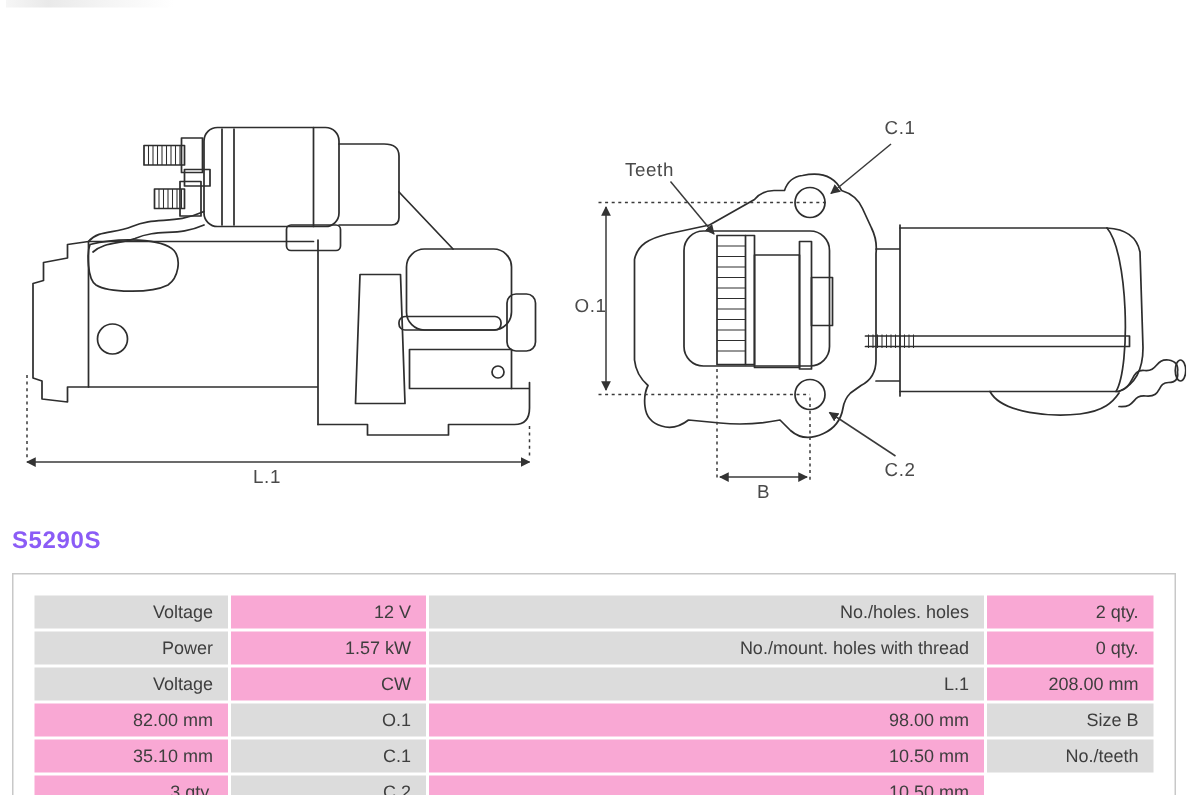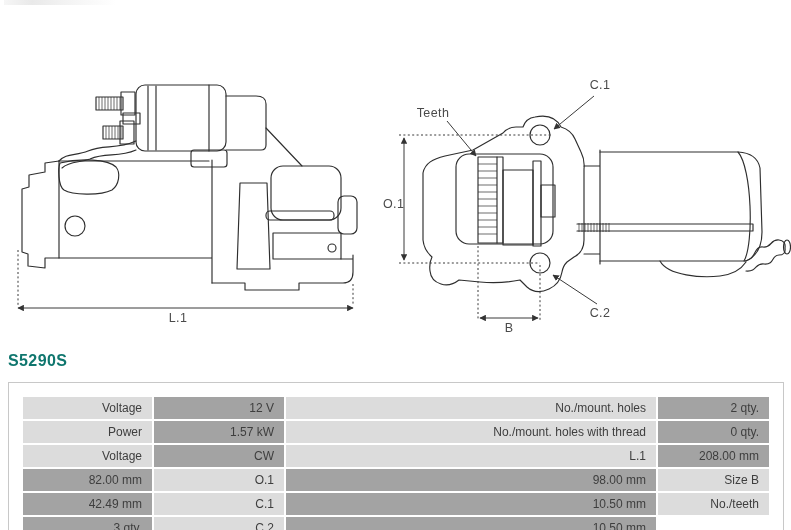--- a/index.html
+++ b/index.html
@@ -13,33 +13,33 @@
     opacity:.75;
   }
   .drawings{position:absolute;left:0;top:0;}
   .drawings .ln{fill:none;stroke:#2e2e2e;stroke-width:1.15;stroke-linejoin:round;stroke-linecap:round;}
   .drawings .thin{fill:none;stroke:#2e2e2e;stroke-width:.7;}
   .drawings .dot{fill:none;stroke:#3a3a3a;stroke-width:1;stroke-dasharray:2 2.4;}
   .drawings .dim{fill:none;stroke:#3a3a3a;stroke-width:1;}
   .drawings text{font-family:"Liberation Sans",sans-serif;font-size:12.5px;fill:#4a4a4a;letter-spacing:.4px;}
   .part-number{
     position:absolute;left:8px;top:352px;font-size:16px;font-weight:600;
-    letter-spacing:.4px;color:#0f766e;
+    letter-spacing:.4px;color:#8b5cf6;
   }
   .spec-table{
     position:absolute;left:8px;top:382px;width:776px;box-sizing:border-box;
     border:1px solid #c8c8c8;background:#ffffff;padding:14px;
     display:grid;grid-template-columns:129px 130px 370px 1fr;gap:2px;
   }
   .cell{
     height:22px;line-height:22px;font-size:12px;color:#3e3e3e;
     text-align:right;padding:0 10px 0 4px;overflow:hidden;white-space:nowrap;
   }
   .cell.lab{background:#dcdcdc;}
-  .cell.val{background:#a3a3a3;}
+  .cell.val{background:#f9a8d4;}
 </style>
 </head>
 <body>
 
 <div class="stage">
 
   <div class="artifact"></div>
 
   <svg class="drawings" width="791" height="530" viewBox="0 0 791 530" xmlns="http://www.w3.org/2000/svg">
     <defs>
@@ -137,39 +137,39 @@
       <path class="dim" d="M597,304 L553,275" marker-end="url(#arw)"></path>
       <text x="600" y="317" text-anchor="middle">C.2</text>
     </g>
   </svg>
 
   <div class="part-number">S5290S</div>
 
   <div class="spec-table">
     <div class="cell lab">Voltage</div>
     <div class="cell val">12 V</div>
-    <div class="cell lab">No./mount. holes</div>
+    <div class="cell lab">No./holes. holes</div>
     <div class="cell val">2 qty.</div>
 
     <div class="cell lab">Power</div>
     <div class="cell val">1.57 kW</div>
     <div class="cell lab">No./mount. holes with thread</div>
     <div class="cell val">0 qty.</div>
 
     <div class="cell lab">Voltage</div>
     <div class="cell val">CW</div>
     <div class="cell lab">L.1</div>
     <div class="cell val">208.00 mm</div>
 
     <div class="cell val">82.00 mm</div>
     <div class="cell lab">O.1</div>
     <div class="cell val">98.00 mm</div>
 
     <div class="cell lab">Size B</div>
-    <div class="cell val">42.49 mm</div>
+    <div class="cell val">35.10 mm</div>
     <div class="cell lab">C.1</div>
     <div class="cell val">10.50 mm</div>
 
     <div class="cell lab">No./teeth</div>
     <div class="cell val">3 qty.</div>
     <div class="cell lab">C.2</div>
     <div class="cell val">10.50 mm</div>
   </div>
 
 </div>

